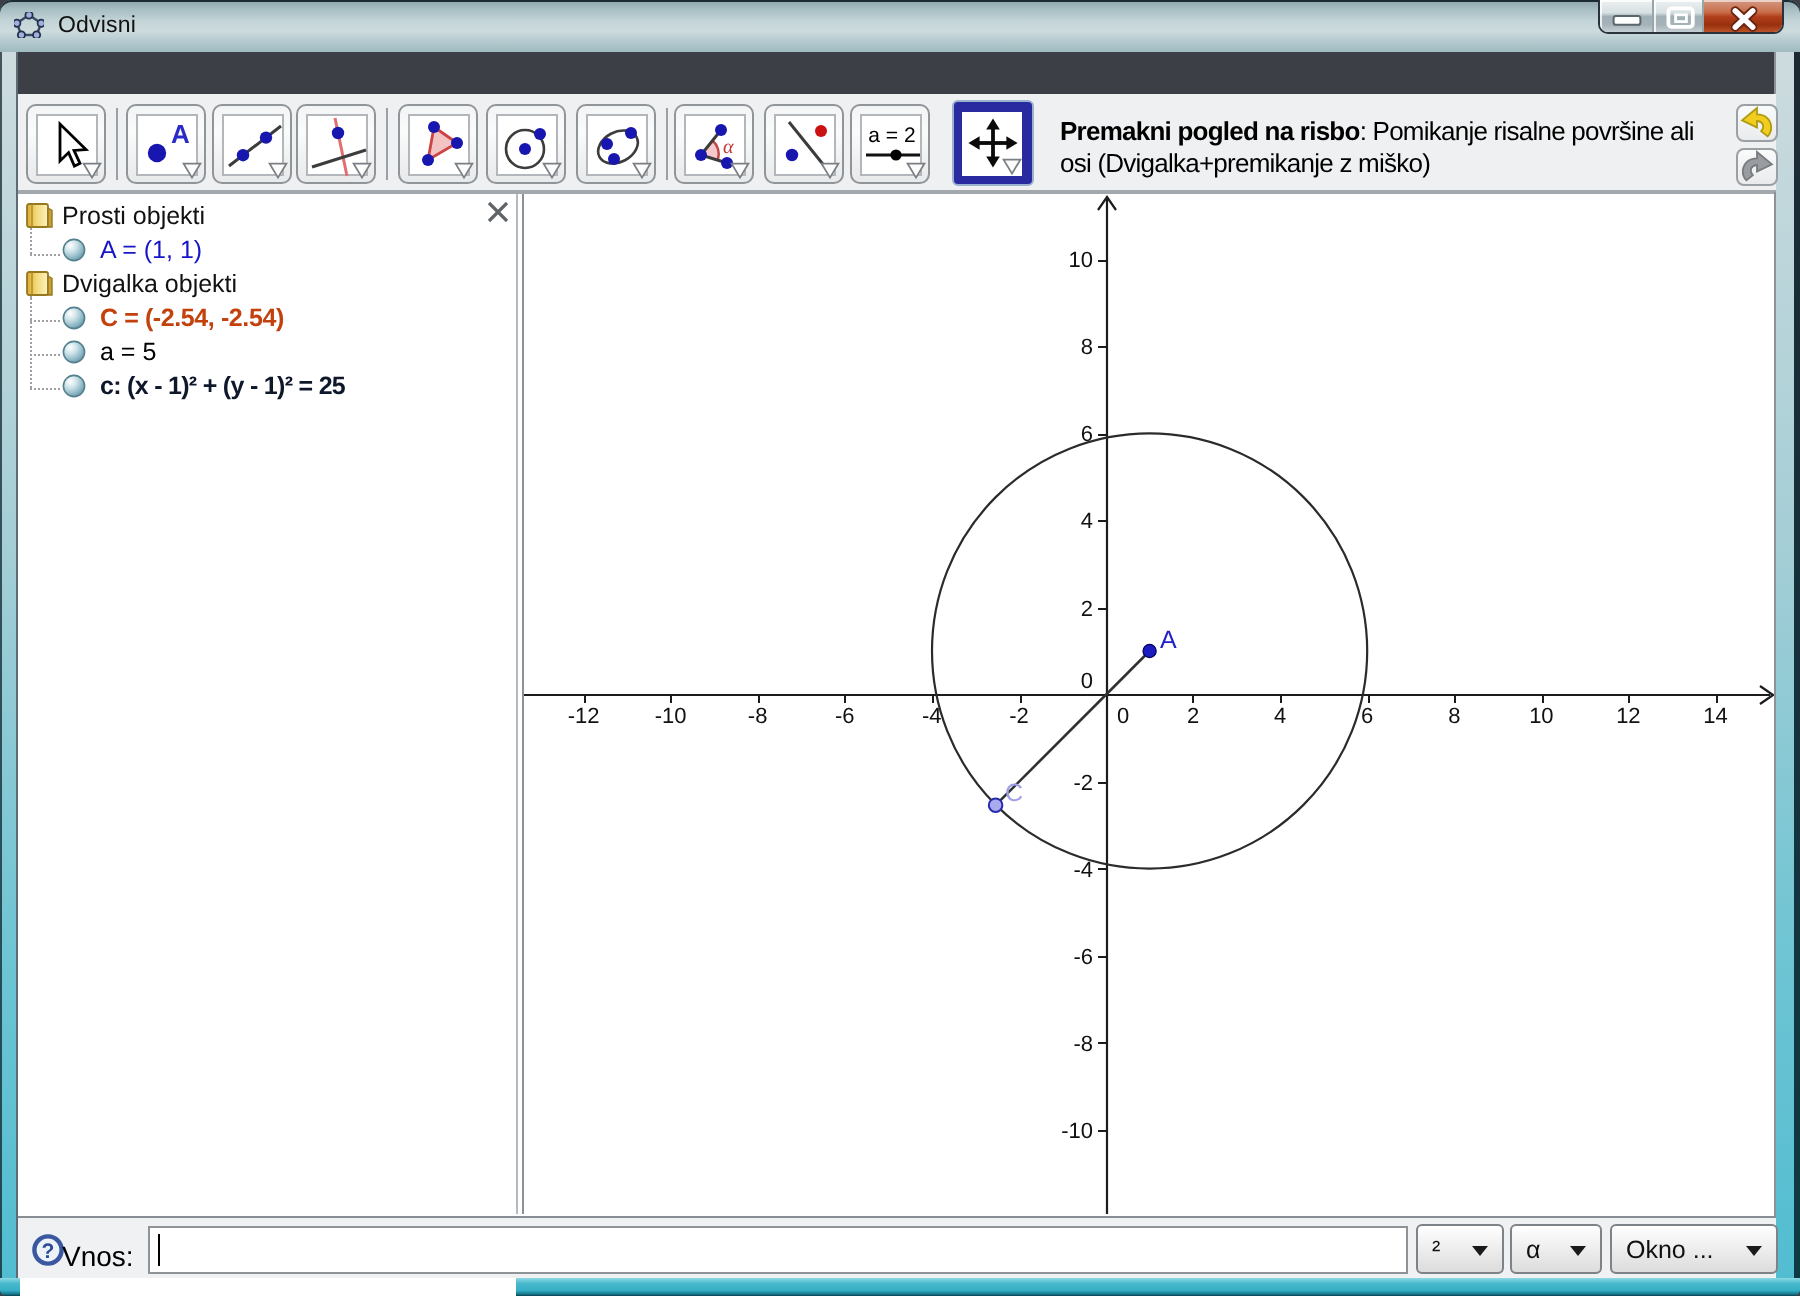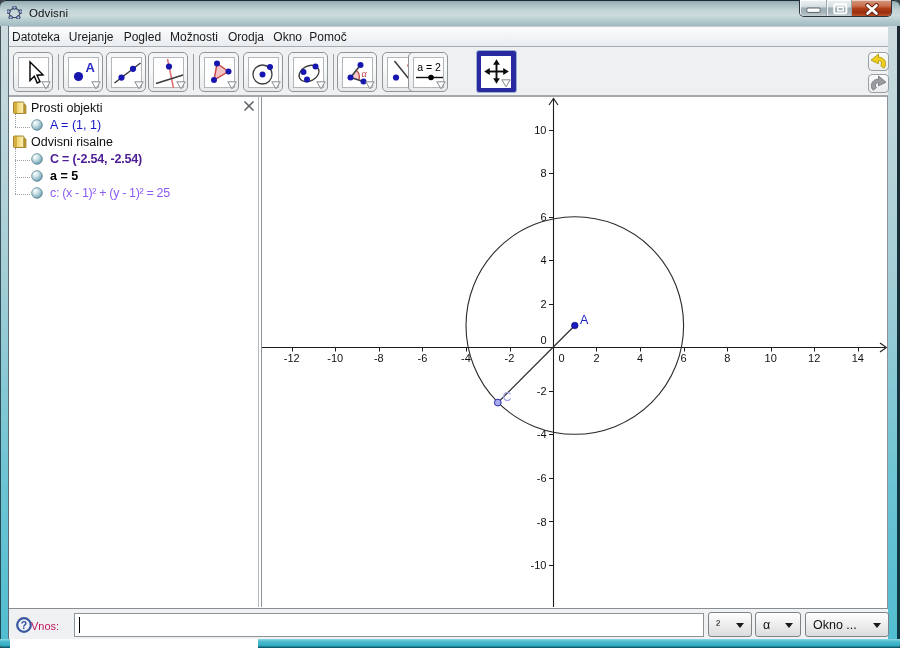--- a/index.html
+++ b/index.html
@@ -39,21 +39,21 @@
 
 #mainbg{position:absolute;left:9px;top:96px;width:878px;height:512px;background:#fff;border-top:1px solid #a2a8ac}
 #split1{position:absolute;left:258px;top:97px;width:1px;height:510px;background:#b5babd}
 #split2{position:absolute;left:261px;top:97px;width:1px;height:510px;background:#8c9298}
 
 .trow{position:absolute;font-size:12.5px;color:#111;white-space:nowrap}
 .dotv{position:absolute;width:1px;border-left:1px dotted #a0a0a0}
 .doth{position:absolute;height:1px;border-top:1px dotted #a0a0a0}
 
 #inputbar{position:absolute;left:9px;top:608px;width:879px;height:31px;background:#f0f1f2;border-top:1px solid #878d92}
-#vnos{position:absolute;left:22px;top:11px;font-size:11px;color:#be185d}
+#vnos{position:absolute;left:22px;top:11px;font-size:14px;color:#000000}
 #infield{position:absolute;left:65px;top:4px;width:630px;height:24px;background:#fff;border:1px solid #8e9398}
 .combo{position:absolute;top:3px;height:25px;border:1px solid #7e8388;border-radius:3px;background:linear-gradient(#ffffff,#dcdcdc);font-size:12.5px;color:#111}
 .combo .t{position:absolute;left:7px;top:5px}
 .combo .a{position:absolute;right:7px;top:10px;width:0;height:0;border-left:4.5px solid transparent;border-right:4.5px solid transparent;border-top:5px solid #1a1a1a}
 </style></head>
 <body>
 <div id="win">
 
   <div id="titlebar">
     <svg class="abs" style="left:7px;top:6px" width="15" height="13" viewBox="0 0 15 13">
@@ -93,29 +93,20 @@
   </div>
 
   <div id="brd-l1"></div>
     <div id="brd-l2"></div>
     <div id="brd-l3"></div>
   <div id="brd-r1"></div>
     <div id="brd-r2"></div>
     <div id="brd-r3"></div>
   <div id="brd-b"></div>
 
-  <div id="menubar">
-    <span class="mi" style="left:3px">Datoteka</span>
-    <span class="mi" style="left:59.8px">Urejanje</span>
-    <span class="mi" style="left:114.7px">Pogled</span>
-    <span class="mi" style="left:161px">Možnosti</span>
-    <span class="mi" style="left:219px">Orodja</span>
-    <span class="mi" style="left:264.3px">Okno</span>
-    <span class="mi" style="left:300.3px">Pomoč</span>
-  </div>
 
   <div id="toolbar">
 
     <div class="tb" style="left:3.5px">
         <div class="tbi">
       <svg width="31" height="31" viewBox="0 0 31 31">
             <path d="M11 4 L11 22.5 L15.3 18.3 L18.2 25 L21 23.7 L18 17.2 L24 16.8 Z" fill="#fff" stroke="#000" stroke-width="1.4"></path>
           </svg>
     </div>
         <svg class="dd" viewBox="0 0 10 9">
@@ -226,21 +217,21 @@
             <line x1="6.5" y1="3" x2="25" y2="26" stroke="#3c3c3c" stroke-width="1.5"></line>
             <circle cx="8" cy="19.5" r="3.1" fill="#1717b0"></circle>
             <circle cx="22.5" cy="7.5" r="3" fill="#cc1111"></circle>
           </svg>
     </div>
         <svg class="dd" viewBox="0 0 10 9">
           <polygon points="0.8,0.8 9.2,0.8 5,7.8" fill="#fcfcfc" stroke="#7a7f84" stroke-width="0.9"></polygon>
         </svg>
       </div>
 
-    <div class="tb" style="left:399px">
+    <div class="tb" style="left:416px">
         <div class="tbi">
       <svg width="31" height="31" viewBox="0 0 31 31">
             <text x="15" y="13" font-size="10.5" fill="#000" text-anchor="middle" font-family="Liberation Sans">a = 2</text>
             <line x1="2" y1="19.5" x2="29" y2="19.5" stroke="#111" stroke-width="1.4"></line>
             <circle cx="17" cy="19.5" r="2.8" fill="#000"></circle>
           </svg>
     </div>
         <svg class="dd" viewBox="0 0 10 9">
           <polygon points="0.8,0.8 9.2,0.8 5,7.8" fill="#fcfcfc" stroke="#7a7f84" stroke-width="0.9"></polygon>
         </svg>
@@ -261,20 +252,21 @@
             </g>
       </svg>
       <svg class="dd" viewBox="0 0 10 9" style="right:0;bottom:0">
             <polygon points="0.8,0.8 9.2,0.8 5,7.8" fill="#fcfcfc" stroke="#7a7f84" stroke-width="0.9"></polygon>
           </svg>
     </div>
       </div>
     <div class="sep" style="left:48.5px"></div>
     <div class="sep" style="left:184px"></div>
     <div class="sep" style="left:323.5px"></div>
+    <div id="helptxt"><b>Premakni pogled na risbo</b>: Pomikanje risalne površine ali osi (Dvigalka+premikanje z miško)</div>
 
     <div class="ur" style="top:5px">
       <svg width="19" height="17" viewBox="0 0 19 17" style="position:absolute;left:0;top:0">
           <path d="M2 7.2 L9.5 1 L9.5 4.2 C13.6 4.2 16.4 6.8 16.6 10.4 C16.7 12.2 16 14 14.8 15.2 L11.6 12.6 C12.3 11.9 12.7 11 12.6 10 C12.4 8.6 11.1 7.6 9.5 7.5 L9.5 10.8 Z" fill="#f0cd1e" stroke="#b09a10" stroke-width="0.9"></path>
         </svg>
     </div>
     <div class="ur" style="top:27px">
       <svg width="19" height="17" viewBox="0 0 19 17" style="position:absolute;left:0;top:0">
           <path d="M17 7.2 L9.5 1 L9.5 4.2 C5.4 4.2 2.6 6.8 2.4 10.4 C2.3 12.2 3 14 4.2 15.2 L7.4 12.6 C6.7 11.9 6.3 11 6.4 10 C6.6 8.6 7.9 7.6 9.5 7.5 L9.5 10.8 Z" fill="#999da1" stroke="#777b7f" stroke-width="0.9"></path>
         </svg>
@@ -326,30 +318,30 @@
           <defs>
             <linearGradient id="fg2" x1="0" y1="0" x2="1" y2="0">
               <stop offset="0" stop-color="#d9ab33"></stop>
               <stop offset="0.45" stop-color="#f2d979"></stop>
               <stop offset="1" stop-color="#fdf2c0"></stop>
             </linearGradient>
           </defs>
           <rect x="1.5" y="1" width="10.5" height="11.5" rx="1" fill="url(#fg2)" stroke="#96781e" stroke-width="0.9"></rect>
           <path d="M12 3 L14 4.2 L14 12.5 L12 12.5 Z" fill="#caa133" stroke="#96781e" stroke-width="0.7"></path>
           <line x1="4" y1="1.4" x2="4" y2="12.2" stroke="#b98f2a" stroke-width="0.8"></line>
-        </svg><span style="margin-left:4px">Odvisni risalne</span></div>
+        </svg><span style="margin-left:4px">Dvigalka objekti</span></div>
     <div class="trow" style="left:21px;top:54.5px"><svg width="12" height="12" viewBox="0 0 12 12" style="vertical-align:-2px">
           <circle cx="6" cy="6" r="5.3" fill="url(#mb1)" stroke="#55808f" stroke-width="0.8"></circle>
-        </svg><span style="margin-left:7px;font-weight:bold;color:#4c1d95;letter-spacing:-0.2px">C = (-2.54, -2.54)</span></div>
+        </svg><span style="margin-left:7px;font-weight:bold;color:#c2410c;letter-spacing:-0.2px">C = (-2.54, -2.54)</span></div>
     <div class="trow" style="left:21px;top:71.5px"><svg width="12" height="12" viewBox="0 0 12 12" style="vertical-align:-2px">
           <circle cx="6" cy="6" r="5.3" fill="url(#mb1)" stroke="#55808f" stroke-width="0.8"></circle>
-        </svg><span style="margin-left:7px;font-weight:bold;color:#000">a = 5</span></div>
+        </svg><span style="margin-left:7px;font-weight:normal;color:#000">a = 5</span></div>
     <div class="trow" style="left:21px;top:88.5px"><svg width="12" height="12" viewBox="0 0 12 12" style="vertical-align:-2px">
           <circle cx="6" cy="6" r="5.3" fill="url(#mb1)" stroke="#55808f" stroke-width="0.8"></circle>
-        </svg><span style="margin-left:7px;font-weight:normal;color:#8b5cf6;letter-spacing:-0.35px">c: (x - 1)² + (y - 1)² = 25</span></div>
+        </svg><span style="margin-left:7px;font-weight:bold;color:#0f172a;letter-spacing:-0.35px">c: (x - 1)² + (y - 1)² = 25</span></div>
   </div>
   <div id="graphics" style="position:absolute;left:262px;top:97px;width:625px;height:510px;background:#fff">
     <svg width="625" height="510" viewBox="0 0 625 510">
 
       <line x1="0" y1="250.5" x2="623" y2="250.5" stroke="#1c1c1c" stroke-width="1.1"></line>
       <line x1="291.5" y1="1.5" x2="291.5" y2="510" stroke="#1c1c1c" stroke-width="1.1"></line>
       <path d="M618 246 L624.5 250.5 L618 255" fill="none" stroke="#1c1c1c" stroke-width="1.1"></path>
       <path d="M287 8 L291.5 1.5 L296 8" fill="none" stroke="#1c1c1c" stroke-width="1.1"></path>
 
       <g id="ticks" stroke="#1c1c1c" stroke-width="1">

